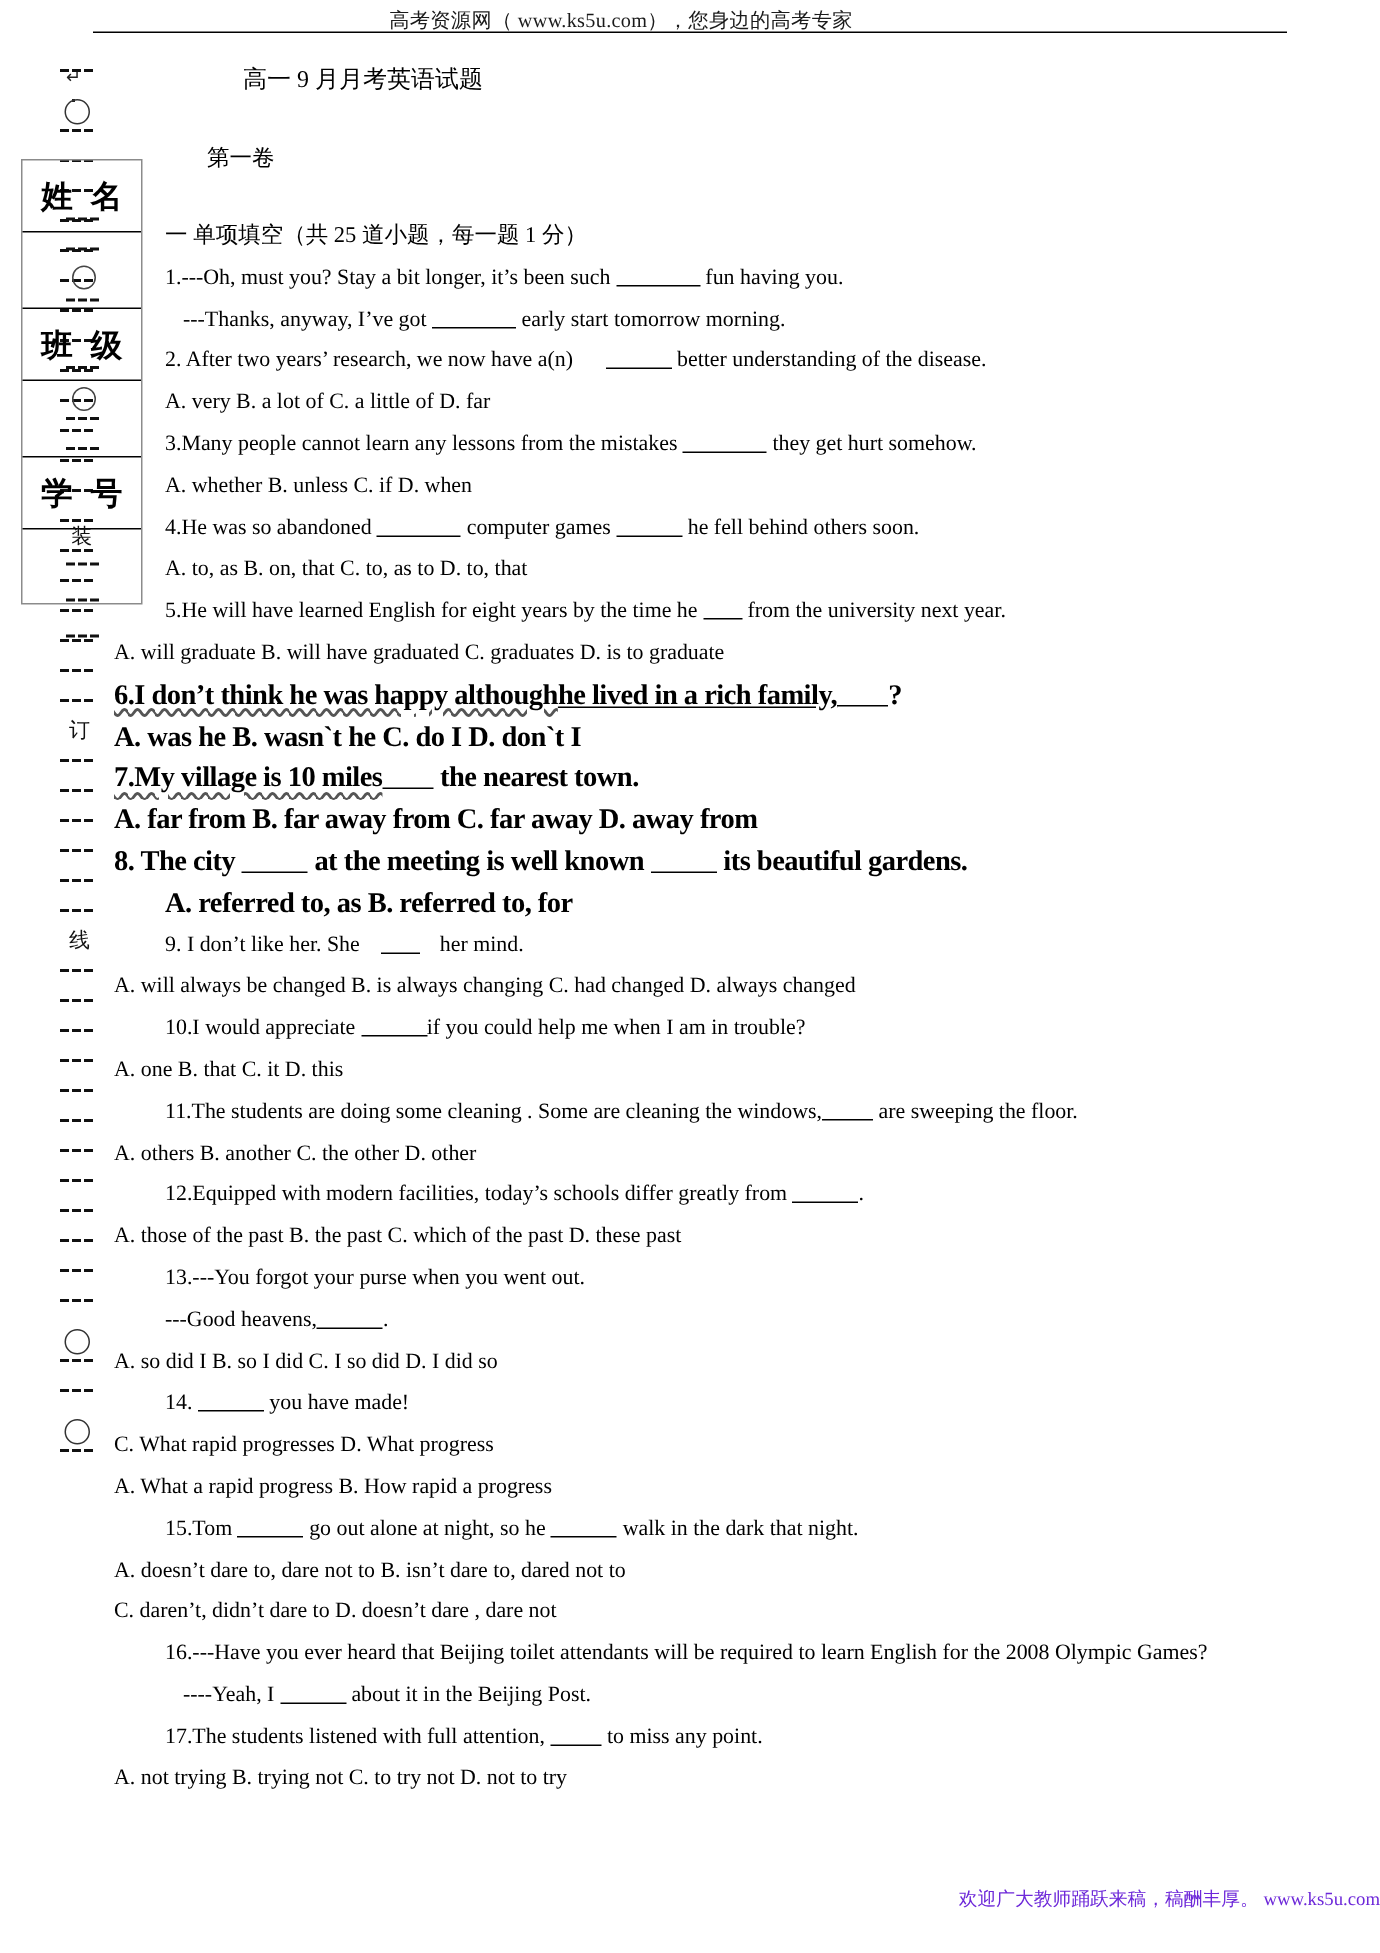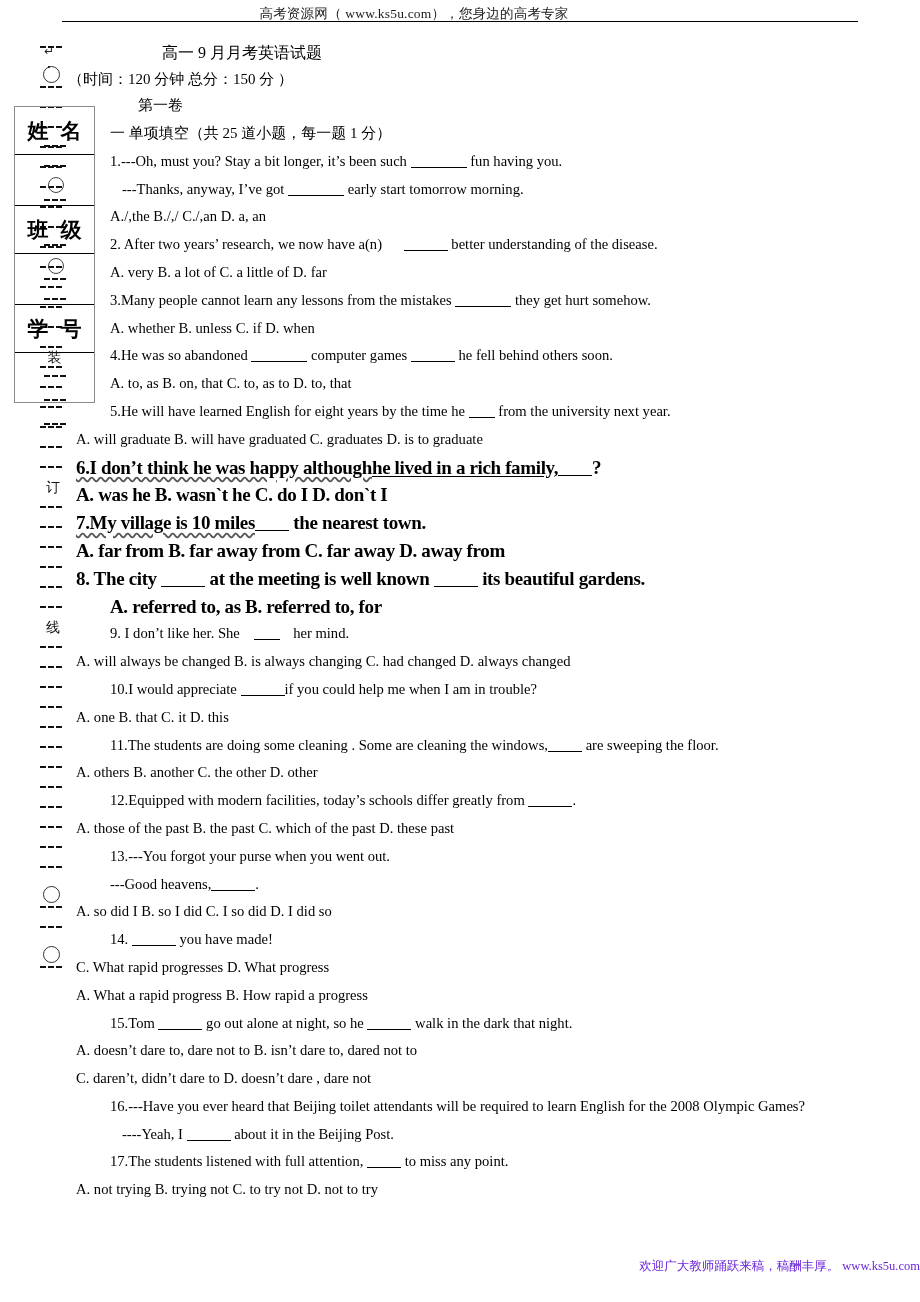--- a/index.html
+++ b/index.html
@@ -100,21 +100,21 @@
   .doc-part{
     position:absolute;left:110px;top:96px;width:400px;font-size:15px;text-indent:28px;
   }
 
   #question-block{
     position:absolute;left:76px;top:120px;width:836px;
   }
   .line{
     font-size:14.6px;line-height:27.8px;white-space:nowrap;color:#000;
   }
-  .line.sec-head{font-size:15px;padding-left:34px;}
+  .line.sec-head{font-size:15px;padding-left:34px;margin-top:24px;}
   .line.ind{padding-left:34px;}
   .line.ind2{padding-left:46px;}
   .line.opt{padding-left:0px;}
 
   
   .line.bold{
     font-weight:bold;font-size:19px;letter-spacing:-0.35px;padding-left:0;
   }
   .line.bold.ind{padding-left:34px;}
   .u{ text-decoration:underline; text-underline-offset:2px;}
@@ -231,38 +231,36 @@
       <span class="idb-dash" style="top:46px;"></span>
       <span class="idb-dash" style="top:70px;"></span>
     </div>
   </div>
 
 </div>
 
 <div id="doc-body">
 
   <div class="doc-title">高一 9 月月考英语试题</div>
-  <div class="doc-subtitle">（时间：120 分钟 总分：150 分 ）</div>
   <div class="doc-part">第一卷</div>
 
   <div id="question-block">
 
     <div class="line sec-head">一 单项填空（共 25 道小题，每一题 1 分）</div>
 
     <div class="line ind">
       <span>1.---Oh, must you? Stay a bit longer, it’s been such</span>
       <span class="blank b-l"></span>
       <span>fun having you.</span>
     </div>
     <div class="line ind2">
       <span>---Thanks, anyway, I’ve got</span>
       <span class="blank b-l"></span>
       <span>early start tomorrow morning.</span>
     </div>
-    <div class="line ind">A./,the      B./,/      C./,an     D. a, an</div>
 
     <div class="line ind">
       <span>2. After two years’ research, we now have a(n)</span>
       <span class="blank b-m" style="margin-left:18px;"></span>
       <span>better understanding of the disease.</span>
     </div>
     <div class="line ind">A. very        B. a lot of       C. a little of           D. far</div>
 
     <div class="line ind">
       <span>3.Many people cannot learn any lessons from the mistakes</span>

